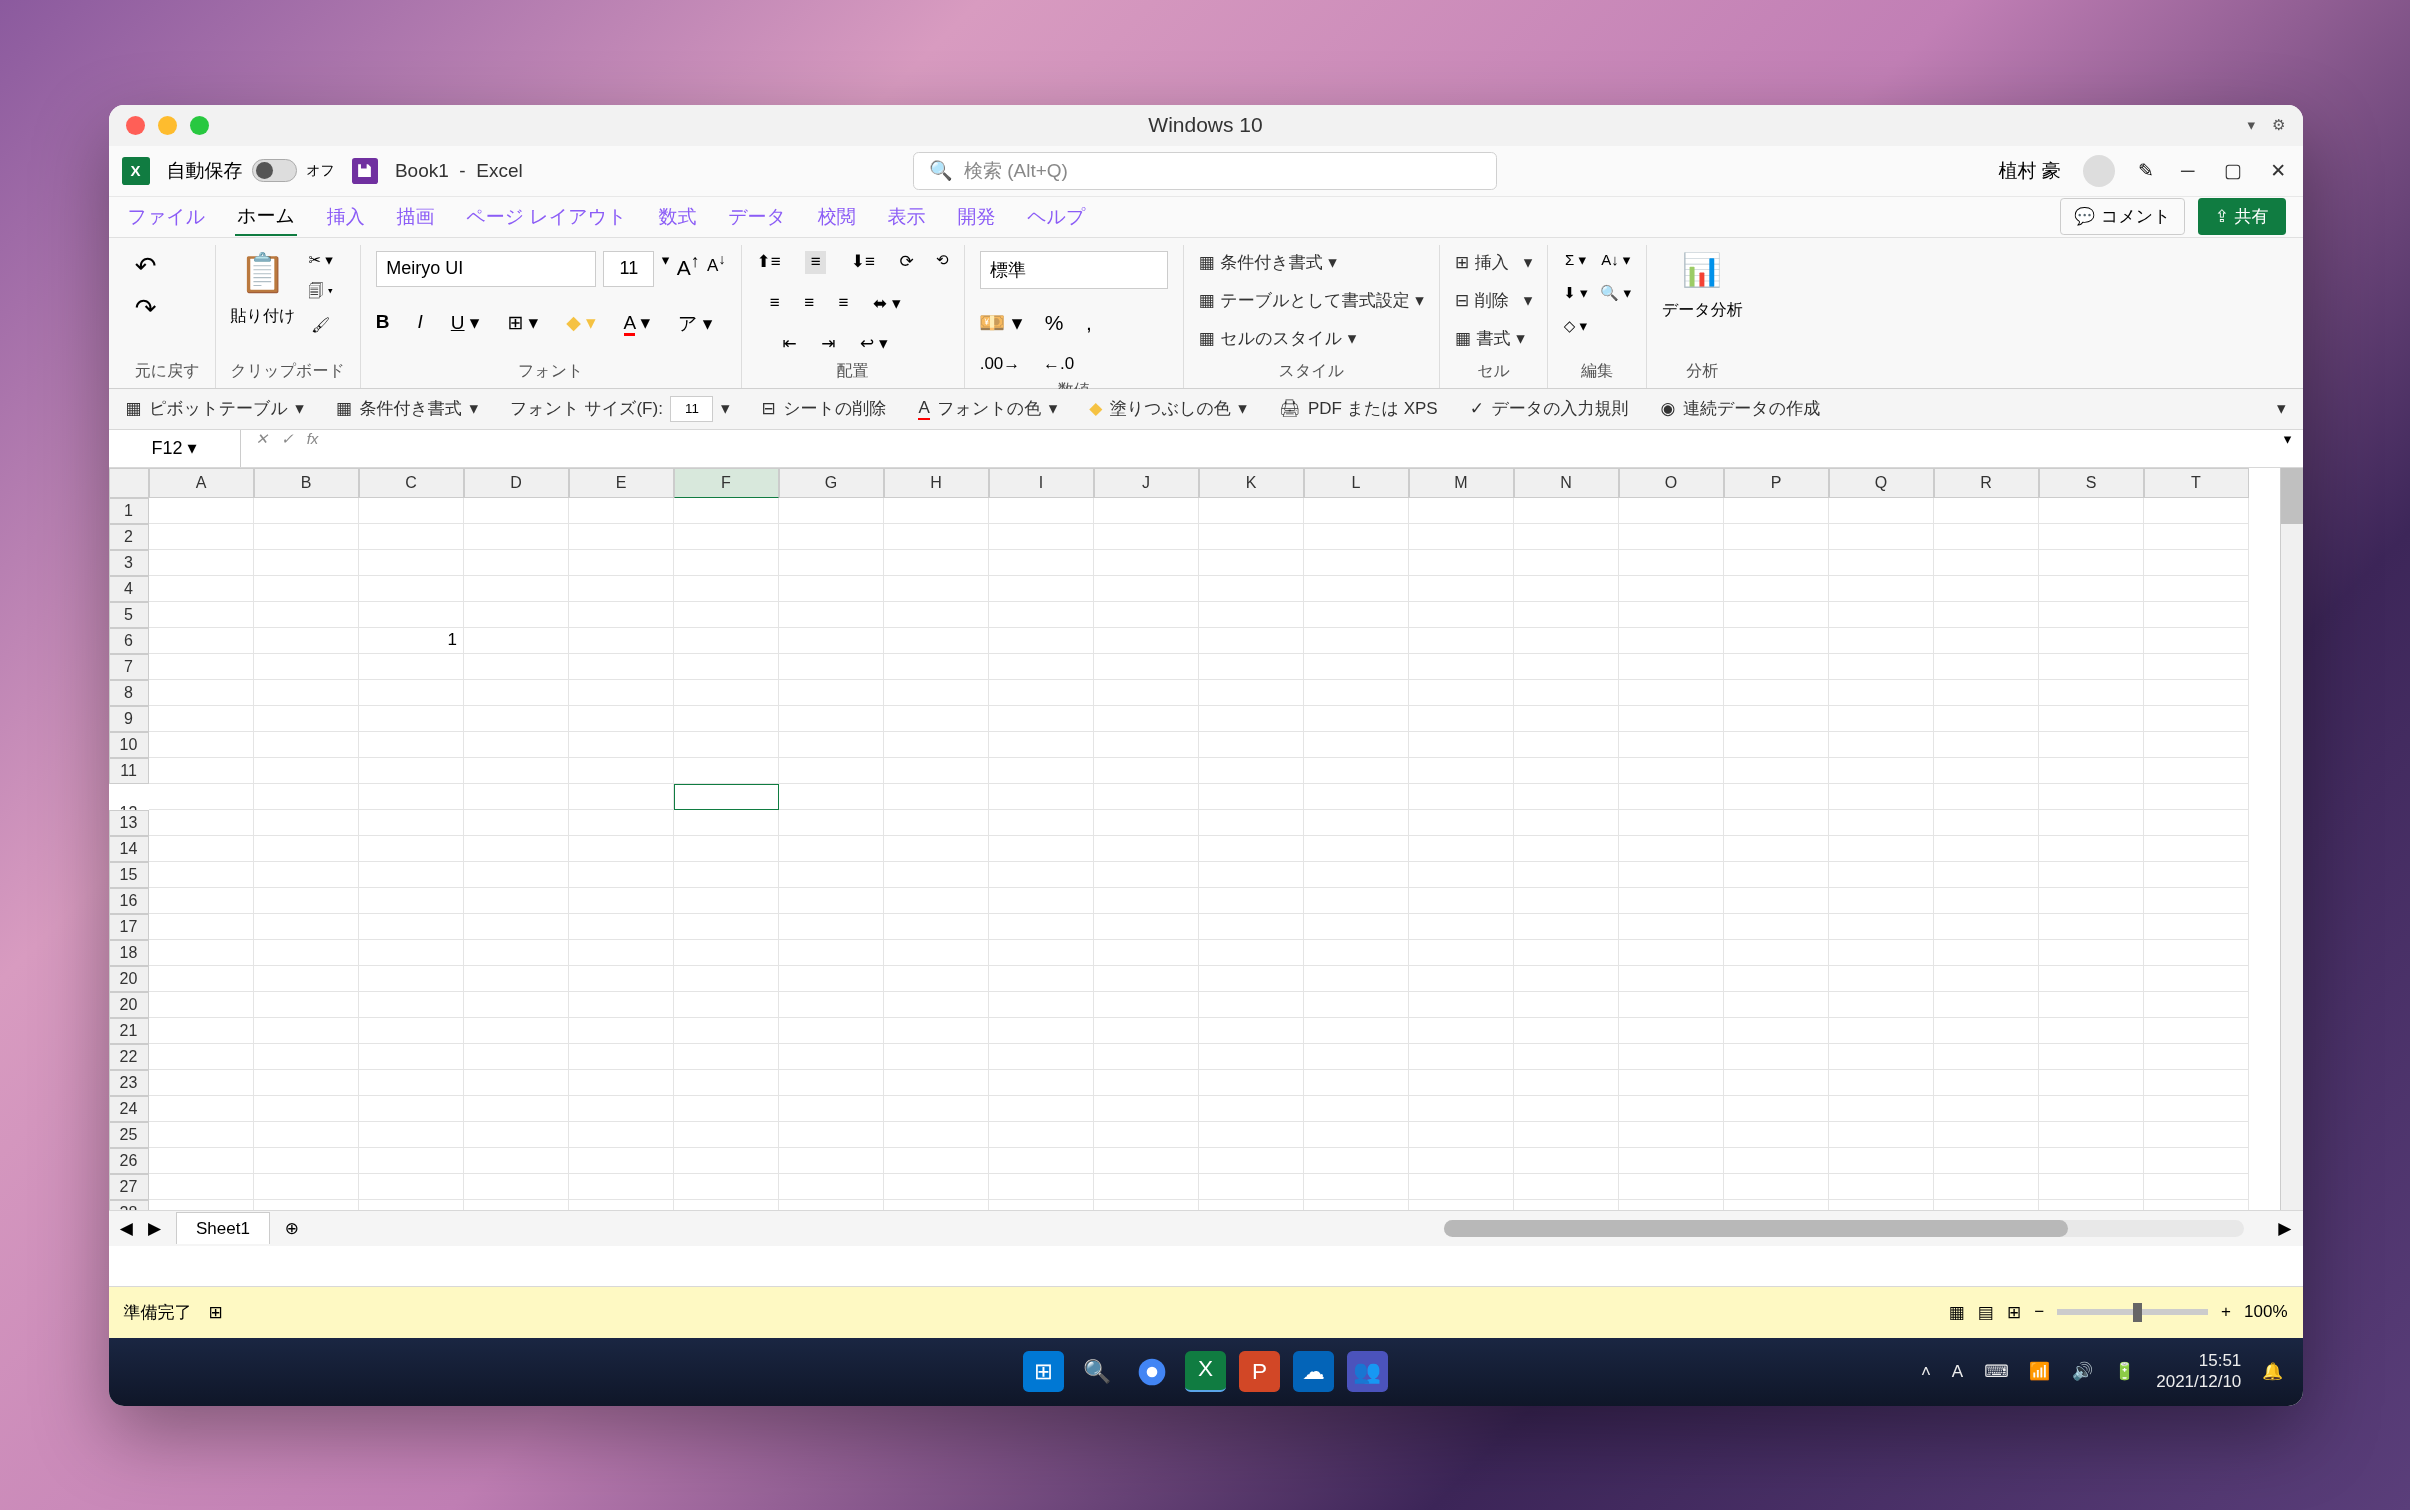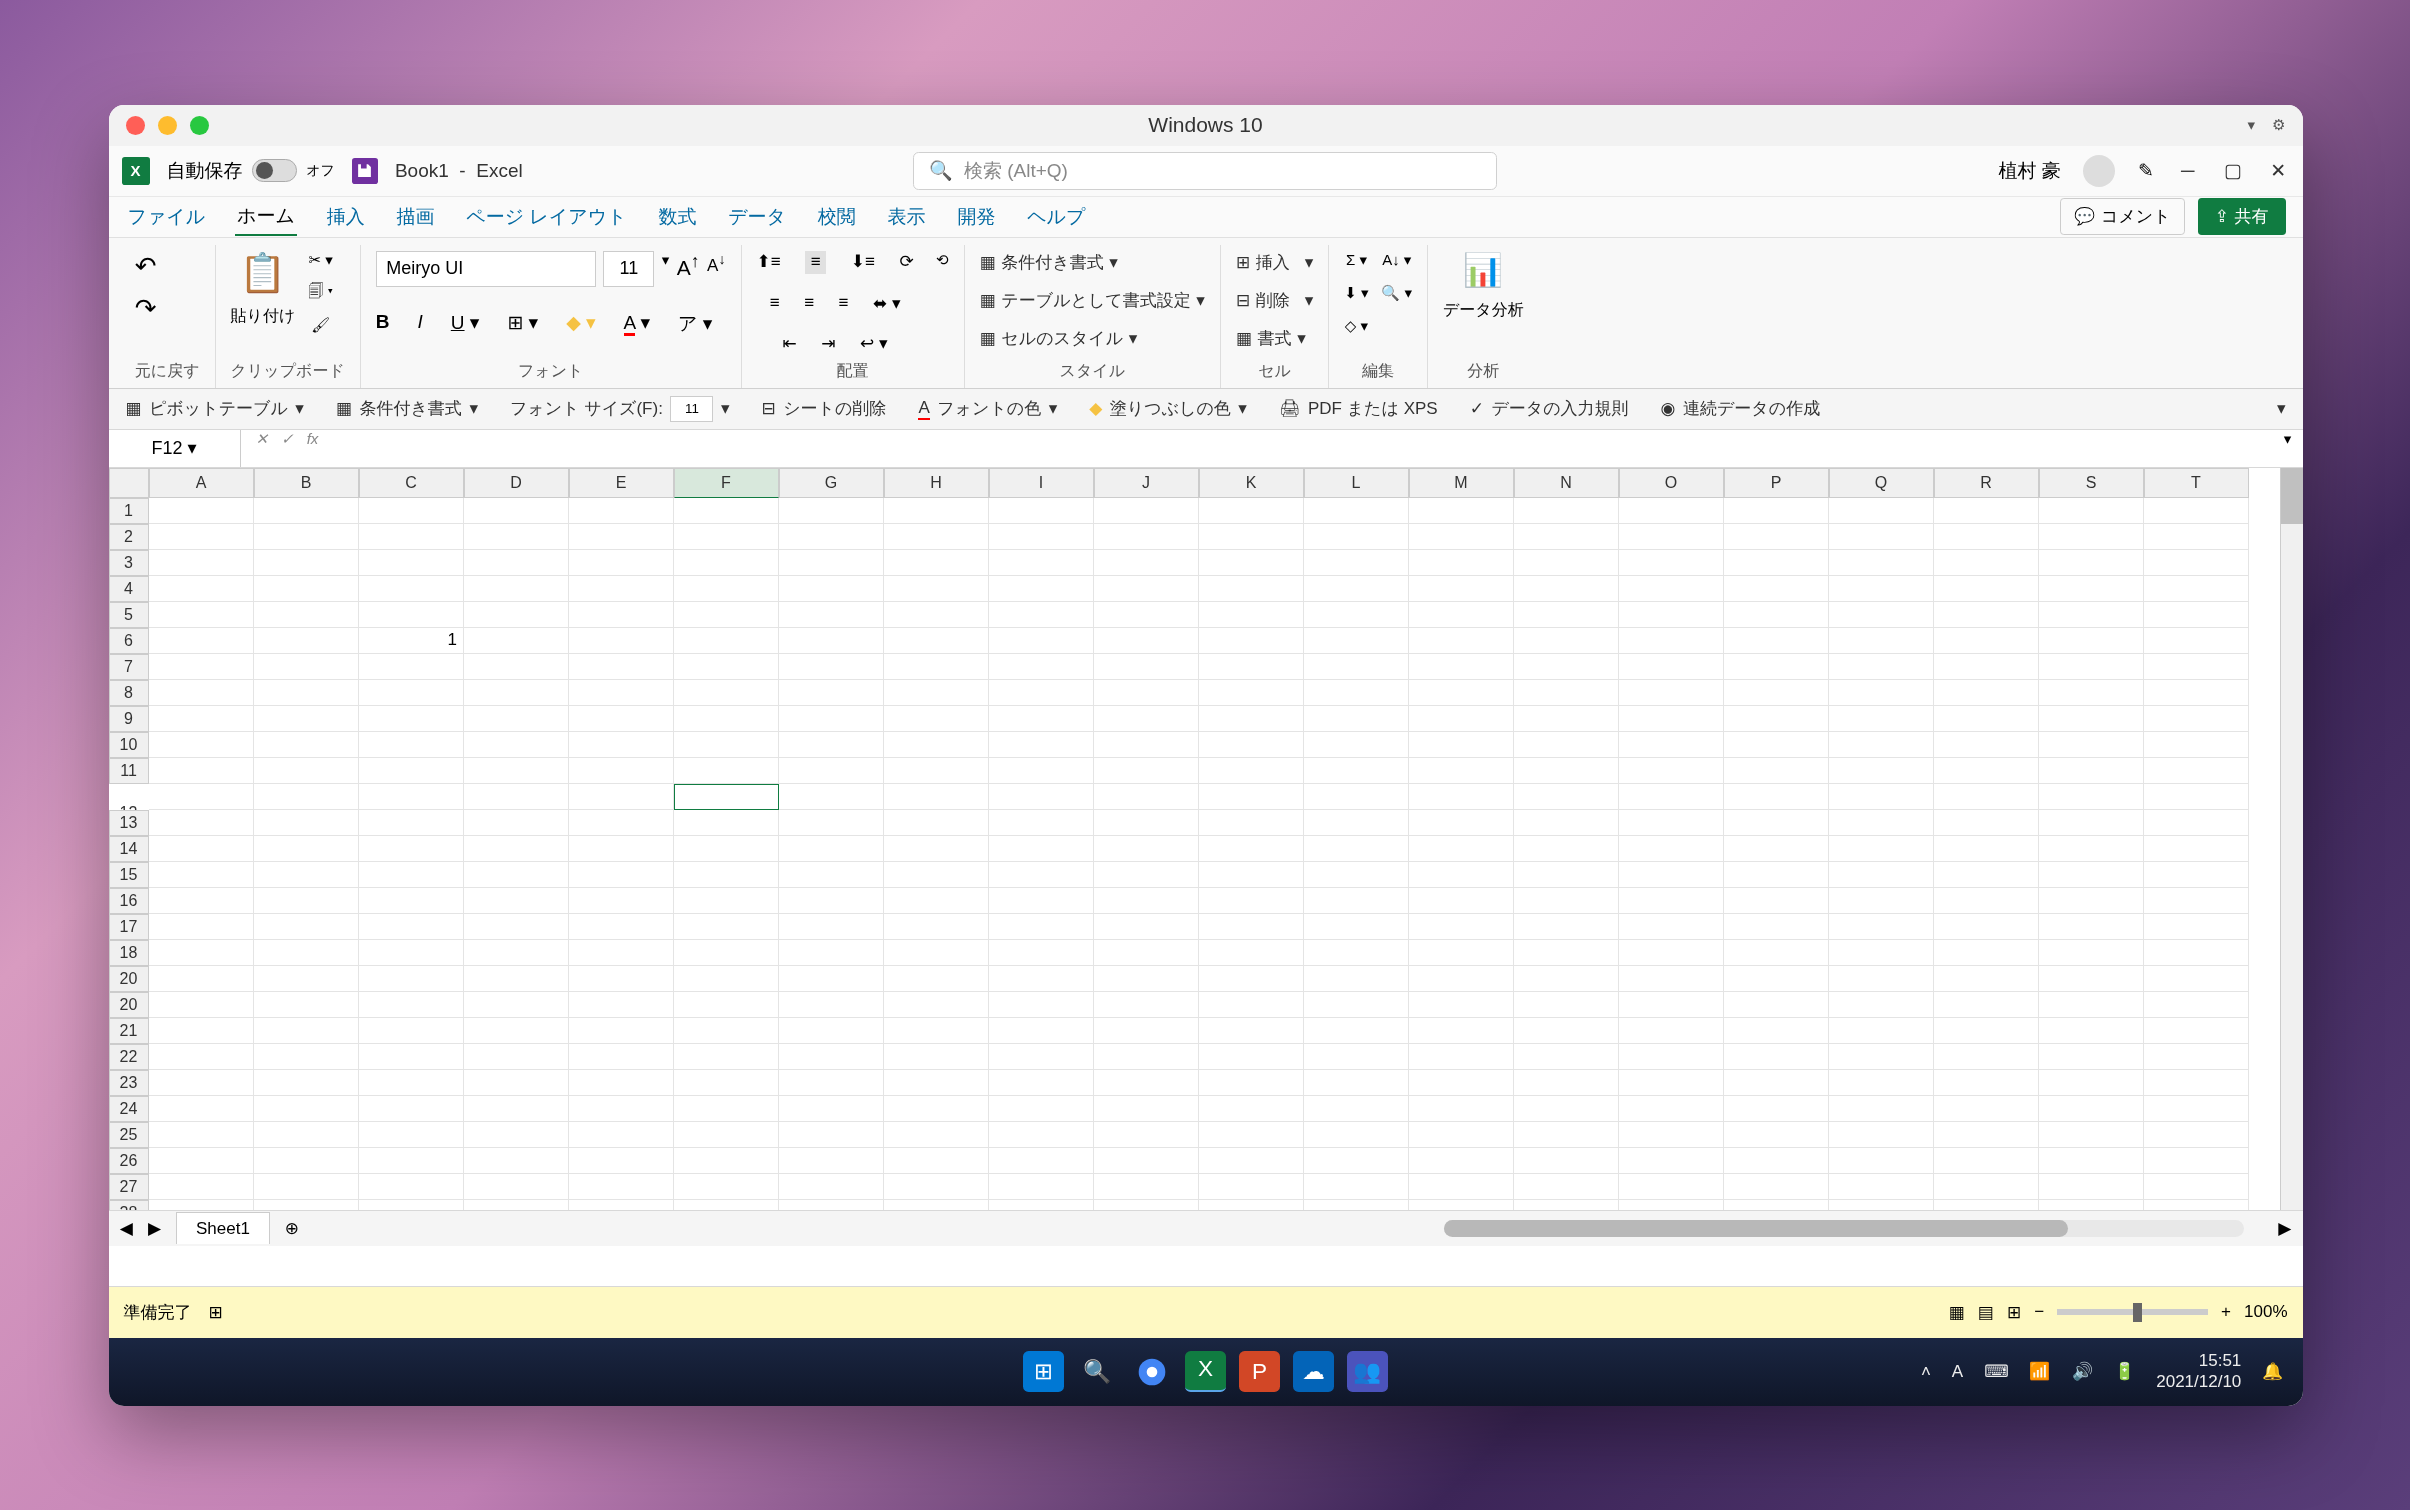--- a/index.html
+++ b/index.html
@@ -41,21 +41,21 @@
 .doc-title { font-size: 19px; color: #333; }
 .xl-search { position: absolute; left: 50%; transform: translateX(-50%); width: 584px; height: 38px; background: #fff; border: 0.9px solid #d0d0d0; border-radius: 5.6px; display: flex; align-items: center; padding: 0 15px; gap: 11.3px; color: #888; font-size: 19px; }
 .xl-right { margin-left: auto; display: flex; align-items: center; gap: 22.6px; font-size: 19px; }
 .avatar { width: 32px; height: 32px; border-radius: 50%; background: #ddd; }
 .winbtn { width: 22.6px; height: 22.6px; display: flex; align-items: center; justify-content: center; color: #333; }
 
 .ribbon-tabs {
   height: 41px; display: flex; align-items: center; padding: 0 17px; gap: 28px;
   border-bottom: 0.9px solid #e0e0e0; background: #fafafa;
 }
-.rtab { font-size: 19px; color: #0369a1; padding: 5.6px 1.9px; }
+.rtab { font-size: 19px; color: #8b5cf6; padding: 5.6px 1.9px; }
 .rtab.active { border-bottom: 2.8px solid #107c41; color: #000; font-weight: 500; }
 .rtab-right { margin-left: auto; display: flex; gap: 13px; }
 .btn-comment { border: 0.9px solid #ccc; padding: 5.6px 13px; border-radius: 3.8px; font-size: 17px; display: flex; align-items: center; gap: 5.6px; }
 .btn-share { background: #107c41; color: #fff; padding: 5.6px 17px; border-radius: 3.8px; font-size: 17px; display: flex; align-items: center; gap: 5.6px; }
 
 .ribbon {
   height: 151px; background: #f8f8f8; border-bottom: 0.9px solid #d0d0d0;
   display: flex; padding: 7.5px 11.3px 0;
 }
 .rgroup { display: flex; flex-direction: column; border-right: 0.9px solid #ddd; padding: 0 15px; }
@@ -261,20 +261,37 @@
           <span>↩ ▾</span>
         </div>
       </div>
       <div class="col" style="margin-left:9.4px;">
         <span>⟲</span>
       </div>
     </div>
         <div class="rgroup-label">配置</div>
       </div>
 
+    <div class="rgroup">
+        <div class="rgroup-body">
+      <div class="col" style="align-items:flex-start;">
+        <input class="style-select" value="標準" style="">
+        <div style="display:flex;gap:22.6px;margin-top:11.3px;font-size:21px;">
+          <span>💴 ▾</span>
+          <span>%</span>
+          <span>,</span>
+        </div>
+        <div style="display:flex;gap:22.6px;margin-top:7.5px;font-size:17px;">
+          <span>.00→</span>
+          <span>←.0</span>
+        </div>
+      </div>
+    </div>
+        <div class="rgroup-label">数値</div>
+      </div>
 
     <div class="rgroup">
         <div class="rgroup-body">
       <div class="col" style="align-items:flex-start;gap:15px;">
         <div class="rbtn">▦ <span>条件付き書式</span> ▾</div>
         <div class="rbtn">▦ <span>テーブルとして書式設定</span> ▾</div>
         <div class="rbtn">▦ <span>セルのスタイル</span> ▾</div>
       </div>
     </div>
         <div class="rgroup-label">スタイル</div>

